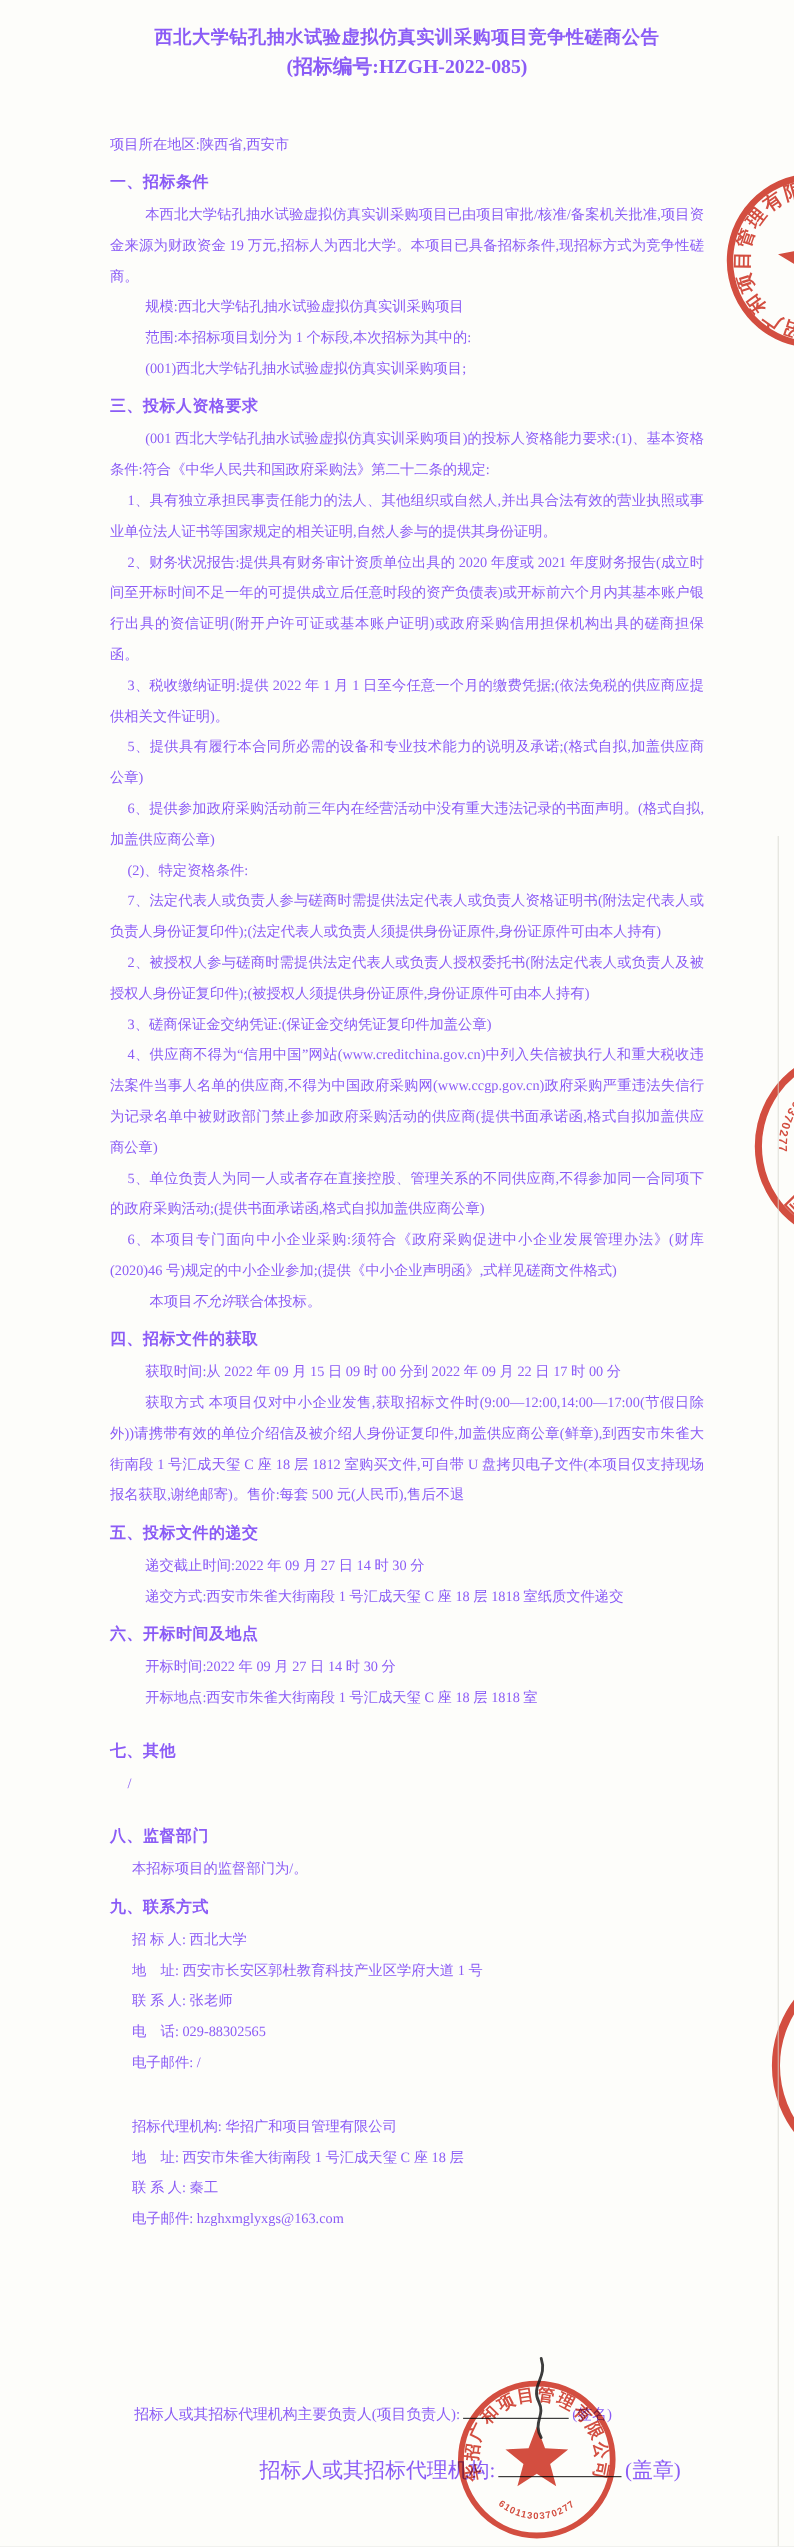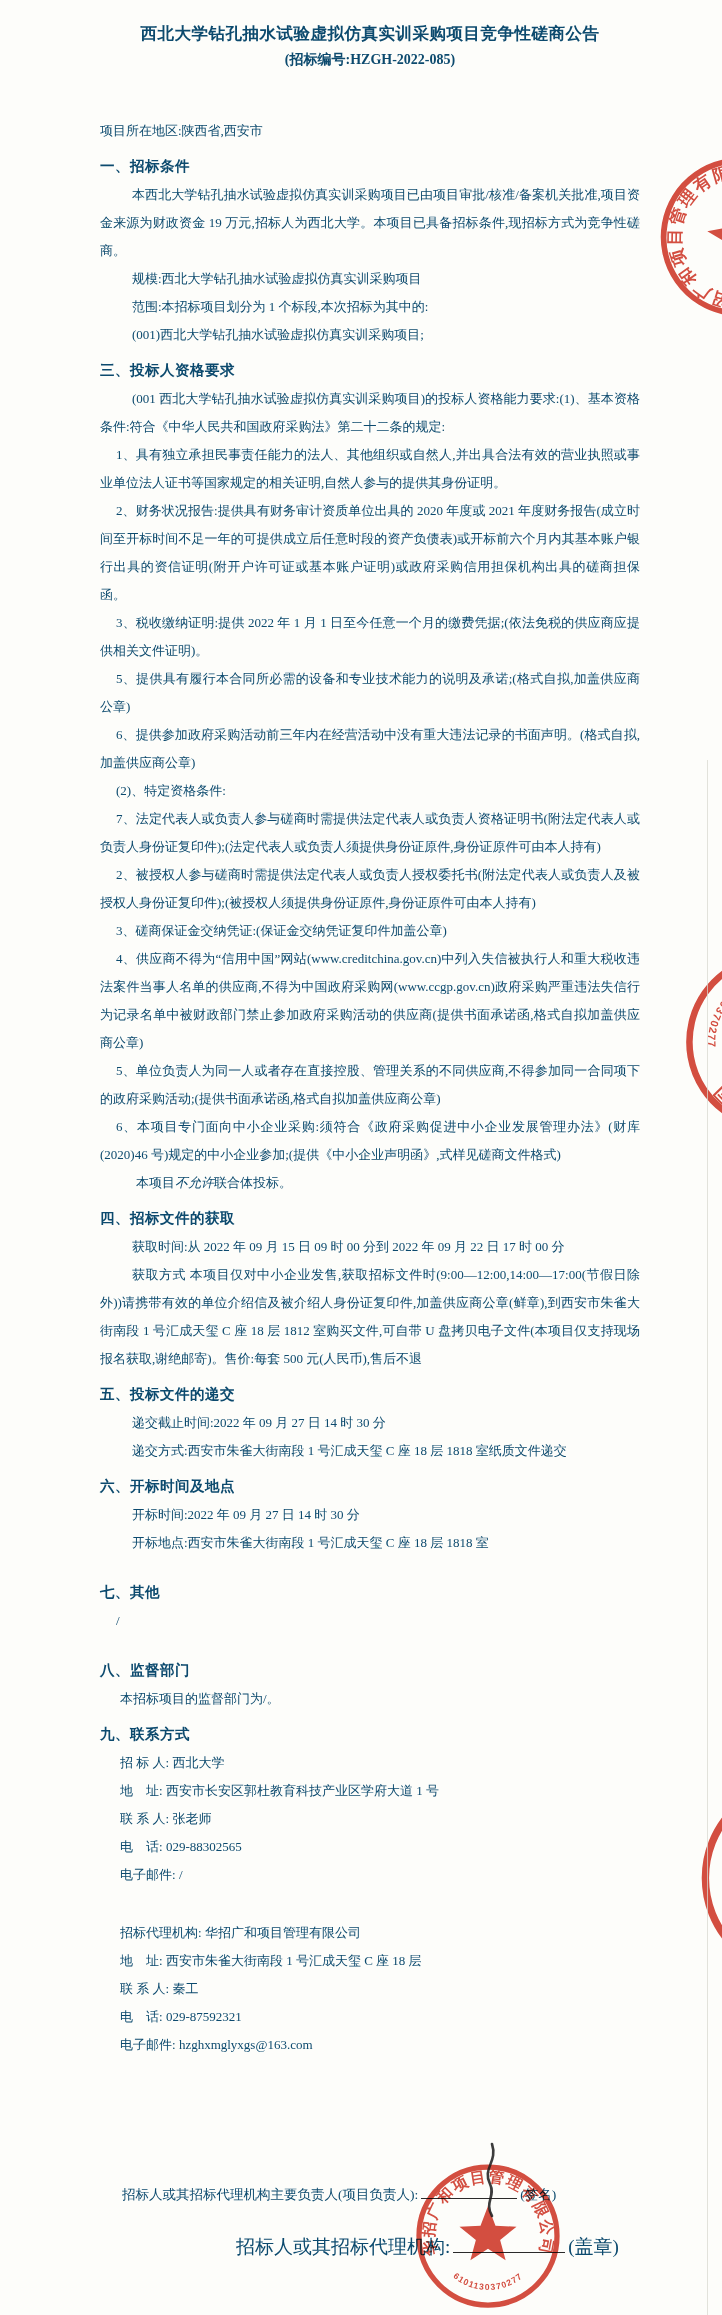--- a/index.html
+++ b/index.html
@@ -1,23 +1,23 @@
 <!DOCTYPE html>
 <html><head>
 <meta charset="utf-8">
 <style>
   html,body{margin:0;padding:0;background:#e8e8e4;}
   .page{
     position:relative;width:722px;height:2315px;margin:0 auto;
     background:#fdfdfa;overflow:hidden;
-    font-family:"Liberation Serif","DejaVu Serif",serif;color:#0c4a6e;
+    font-family:"Liberation Serif","DejaVu Serif",serif;color:#8b5cf6;
   }
   .content{padding:20px 82px 0 100px;}
   .doc-title{font-size:16.5px;font-weight:bold;text-align:center;line-height:27px;letter-spacing:.5px;}
-  .doc-subtitle{font-size:14px;font-weight:bold;text-align:center;line-height:26px;margin-bottom:44px;}
+  .doc-subtitle{font-size:18px;font-weight:bold;text-align:center;line-height:26px;margin-bottom:44px;}
   .line{font-size:13px;line-height:28px;}
   .sec-h{font-size:14.5px;font-weight:bold;line-height:29px;margin-top:7px;letter-spacing:.5px;}
   .p-indent{text-indent:32px;text-align:justify;}
   .item{text-indent:16px;text-align:justify;}
   .sub{text-indent:32px;}
   .nocons{text-indent:36px;}
   .nocons em{font-style:italic;}
   .slash-line{text-indent:16px;}
   .body20{text-indent:20px;}
   .contact{padding-left:20px;white-space:pre-wrap;}
@@ -109,21 +109,20 @@
     <div class="line contact"><span>招 标 人:</span> <span>西北大学</span></div>
     <div class="line contact"><span>地    址:</span> <span>西安市长安区郭杜教育科技产业区学府大道 1 号</span></div>
     <div class="line contact"><span>联 系 人:</span> <span>张老师</span></div>
     <div class="line contact"><span>电    话:</span> <span>029-88302565</span></div>
     <div class="line contact"><span>电子邮件:</span> <span>/</span></div>
 
     <div class="gap-agency"></div>
     <div class="line contact"><span>招标代理机构:</span> <span>华招广和项目管理有限公司</span></div>
     <div class="line contact"><span>地    址:</span> <span>西安市朱雀大街南段 1 号汇成天玺 C 座 18 层</span></div>
     <div class="line contact"><span>联 系 人:</span> <span>秦工</span></div>
-    <div class="line contact"><span>电    话:</span> <span>029-87592321</span></div>
     <div class="line contact"><span>电子邮件:</span> <span>hzghxmglyxgs@163.com</span></div>
   </div>
 
   <div class="sig1"><span>招标人或其招标代理机构主要负责人(项目负责人):</span><span class="sig-underline"></span><span>(签名)</span></div>
   <div class="sig2"><span>招标人或其招标代理机构:</span><span class="sig-underline" style="width:112px"></span><span>(盖章)</span></div>
 
   <svg class="stamp stamp-a" style="left:657px;top:154px;" width="166" height="166" viewBox="0 0 200 200">
       <use href="#seal-def"></use>
     </svg>
   <svg class="stamp stamp-b" style="left:682px;top:949px;" width="186" height="186" viewBox="0 0 200 200">

